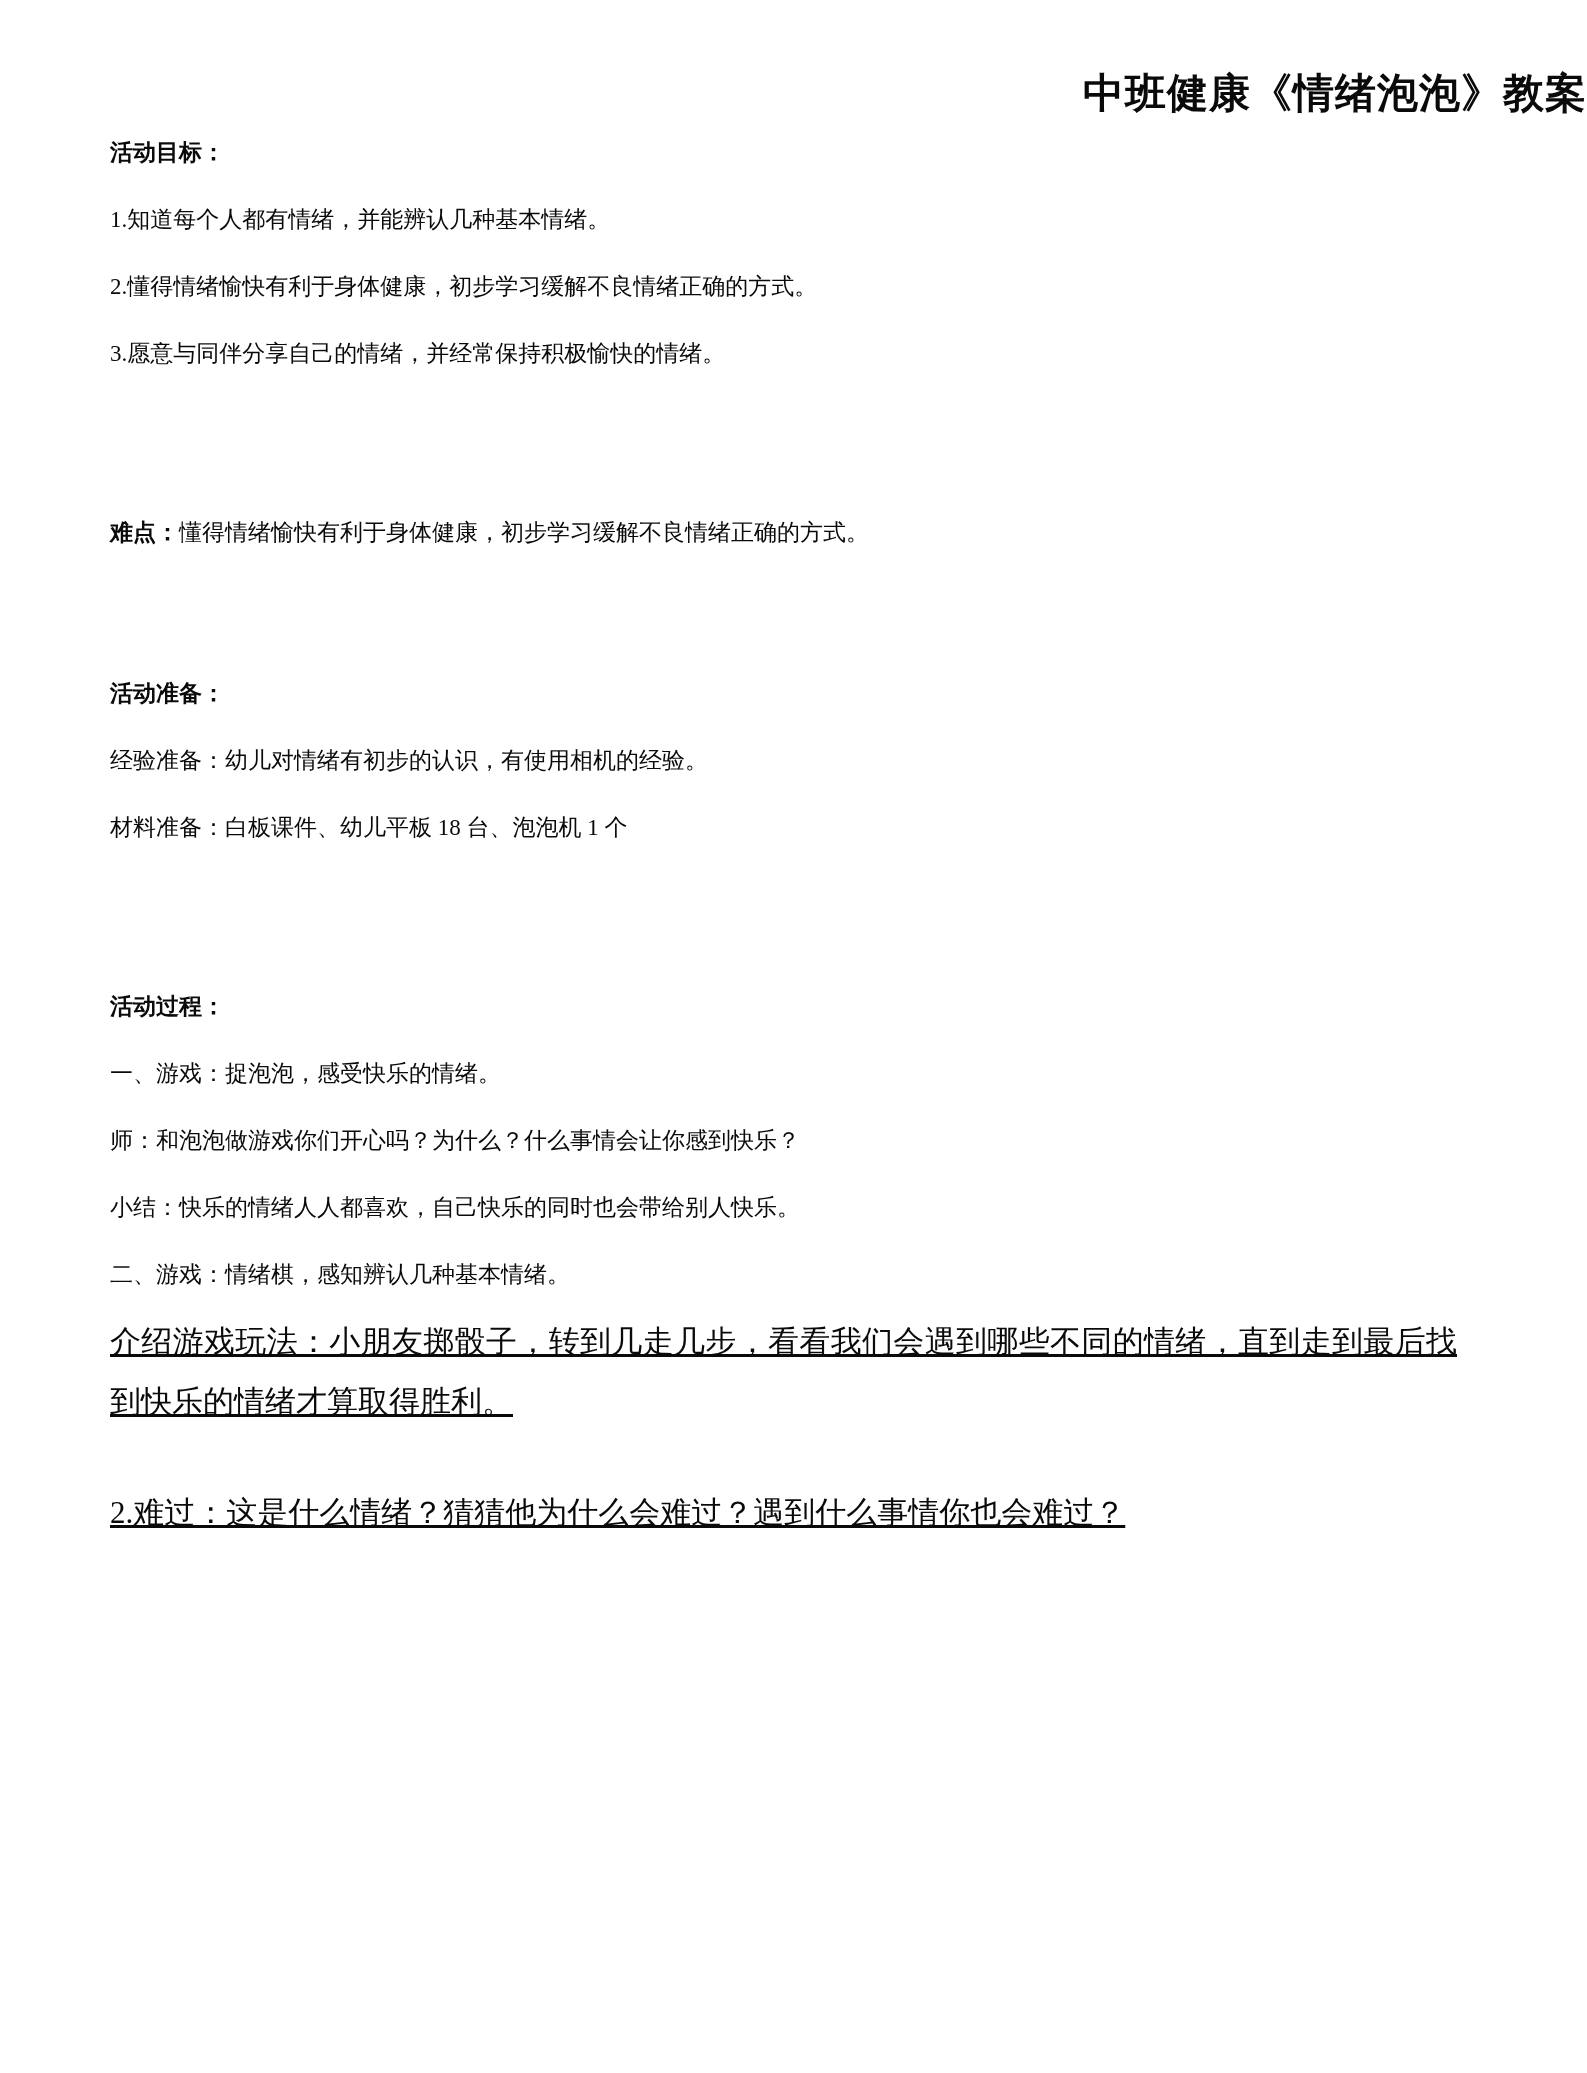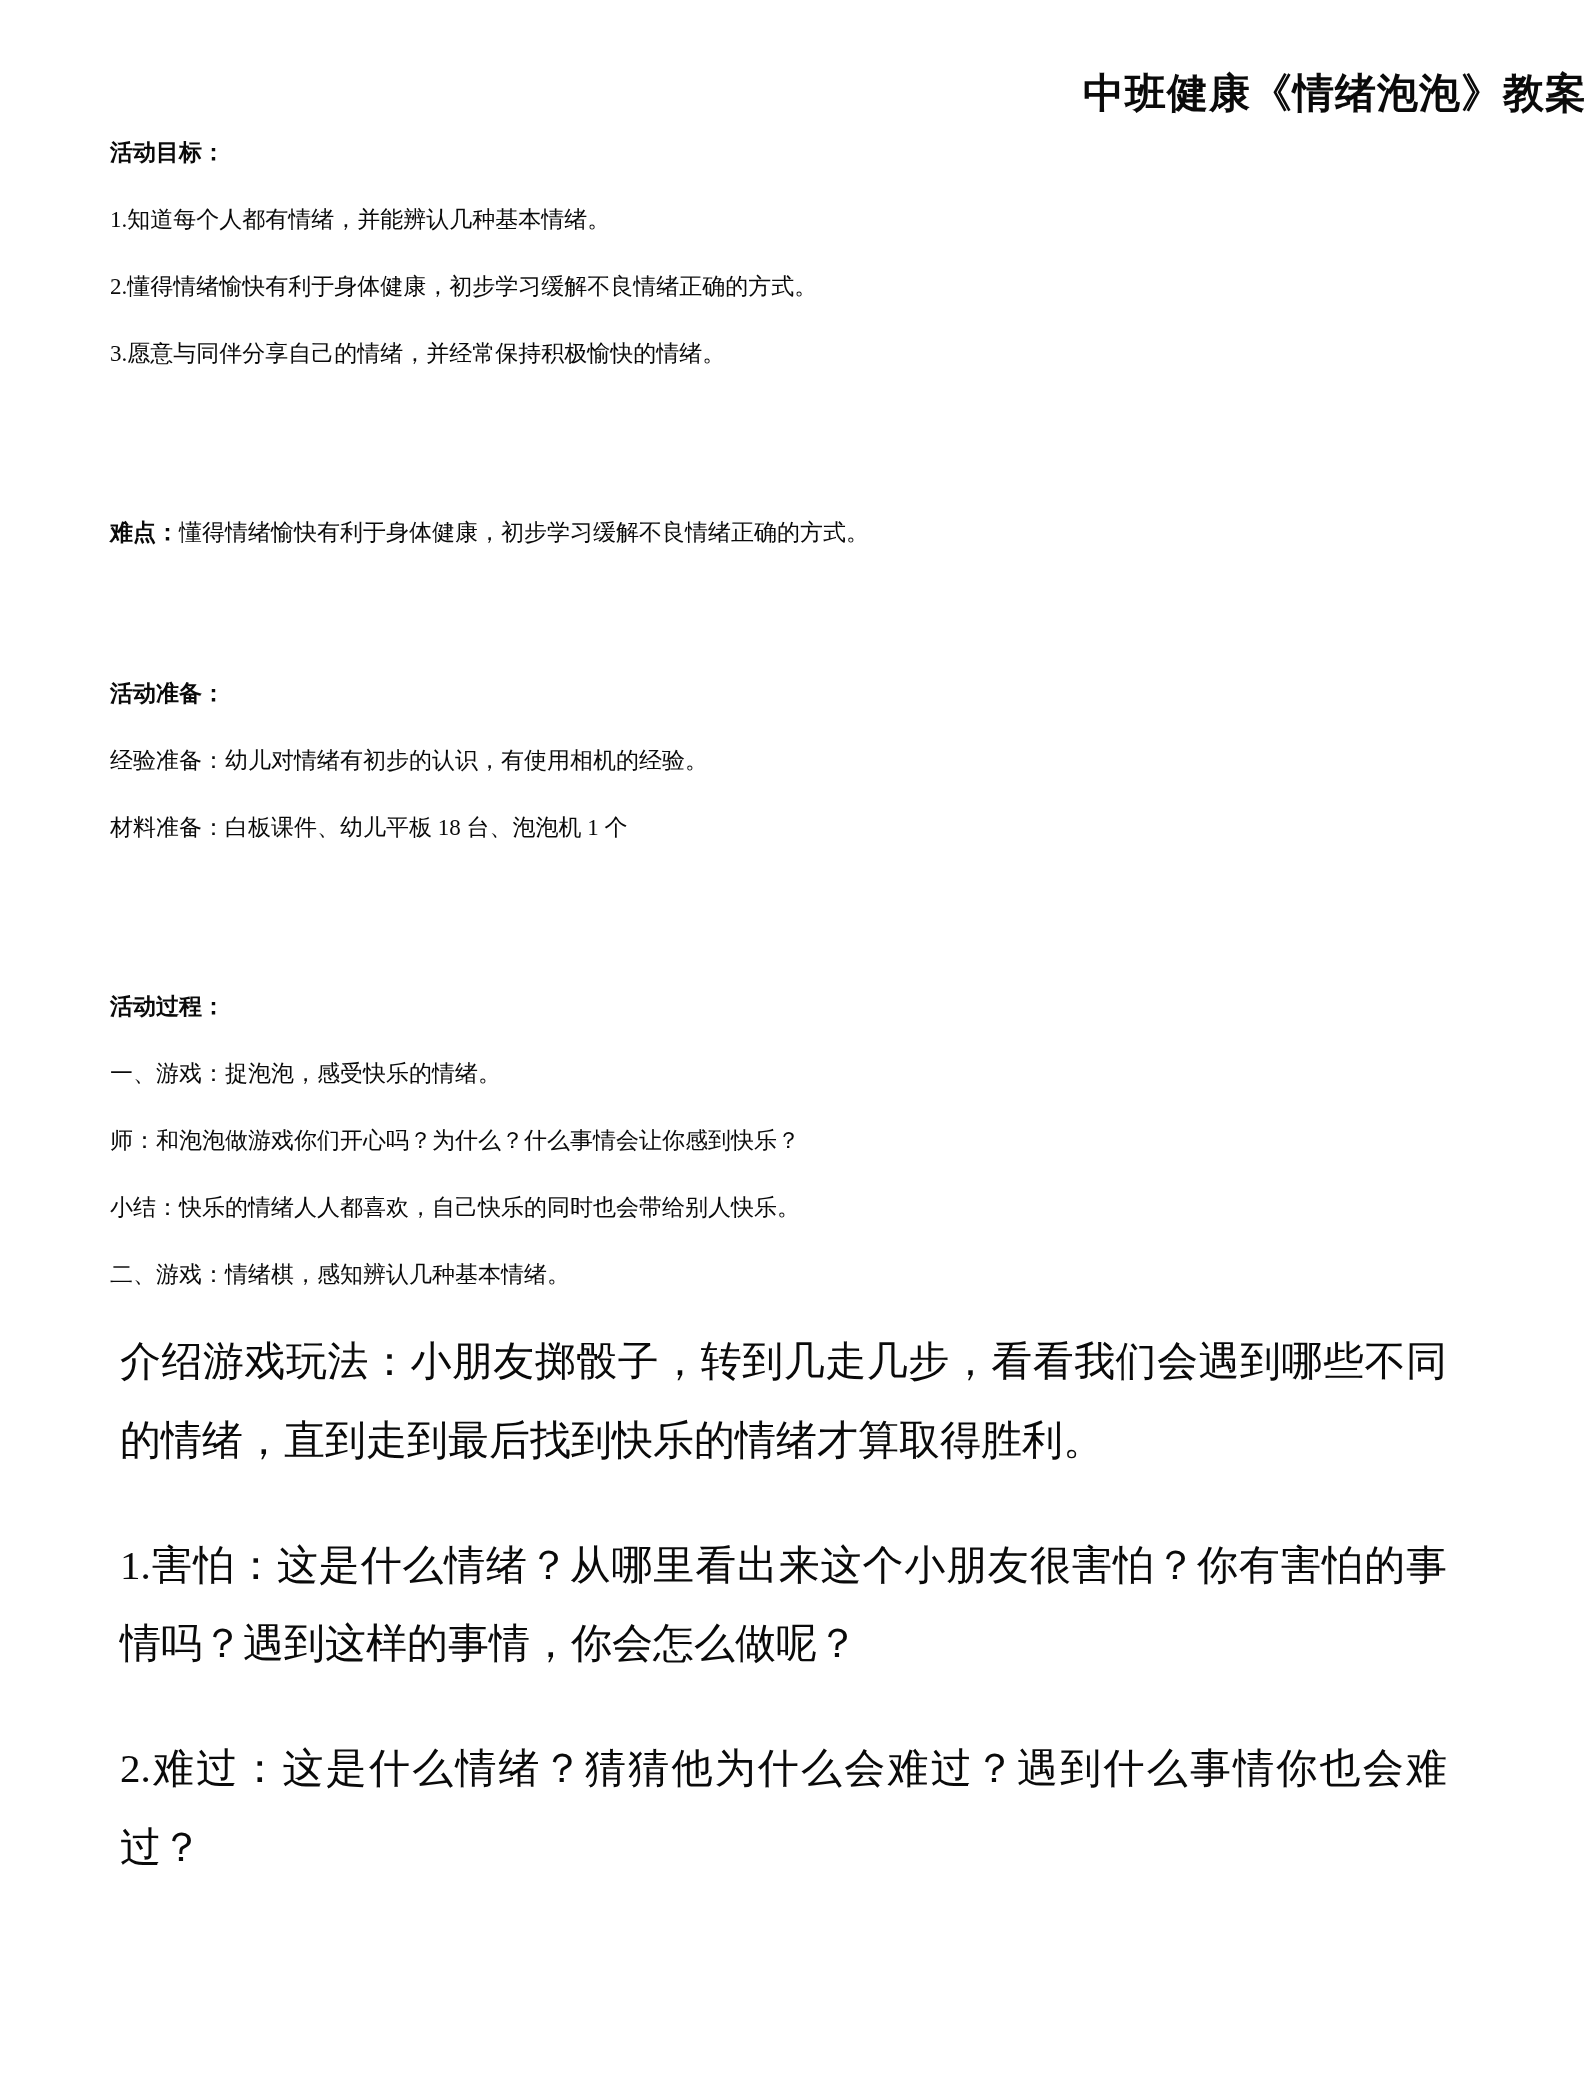--- a/index.html
+++ b/index.html
@@ -50,26 +50,27 @@
   .sp-s  { height: 26px; }
   .sp-m  { height: 44px; }
   .sp-xl { height: 112px; }
 
   .indent-1 { padding-left: 0px; }
   .indent-2 { padding-left: 8px; }
   .indent-3 { padding-left: 22px; }
 
   
   p.para {
-    font-size: 41px;
+    font-size: 31px;
     line-height: 1.92;
-    margin: 10px;
+    margin: 0;
     padding: 0;
     text-align: justify;
     text-justify: inter-ideograph;
+    text-decoration: underline;
   }
   .label-bold { font-weight: bold; }
 </style>
 </head>
 <body>
 
 <div class="page">
 
   <h1 class="doc-title">中班健康《情绪泡泡》教案</h1>
 
@@ -107,18 +108,17 @@
     <p class="line indent-1">一、游戏：捉泡泡，感受快乐的情绪。</p>
     <div class="sp-m"></div>
     <p class="line indent-1">师：和泡泡做游戏你们开心吗？为什么？什么事情会让你感到快乐？</p>
     <div class="sp-m"></div>
     <p class="line indent-1">小结：快乐的情绪人人都喜欢，自己快乐的同时也会带给别人快乐。</p>
     <div class="sp-m"></div>
     <p class="line indent-1">二、游戏：情绪棋，感知辨认几种基本情绪。</p>
     <div class="sp-s"></div>
     <p class="para">介绍游戏玩法：小朋友掷骰子，转到几走几步，看看我们会遇到哪些不同的情绪，直到走到最后找到快乐的情绪才算取得胜利。</p>
     <div class="sp-s"></div>
-    <p class="para">1.害怕：这是什么情绪？从哪里看出来这个小朋友很害怕？你有害怕的事情吗？遇到这样的事情，你会怎么做呢？</p>
     <div class="sp-s"></div>
     <p class="para">2.难过：这是什么情绪？猜猜他为什么会难过？遇到什么事情你也会难过？</p>
 
   </div>
 </div>
 
 </body></html>

